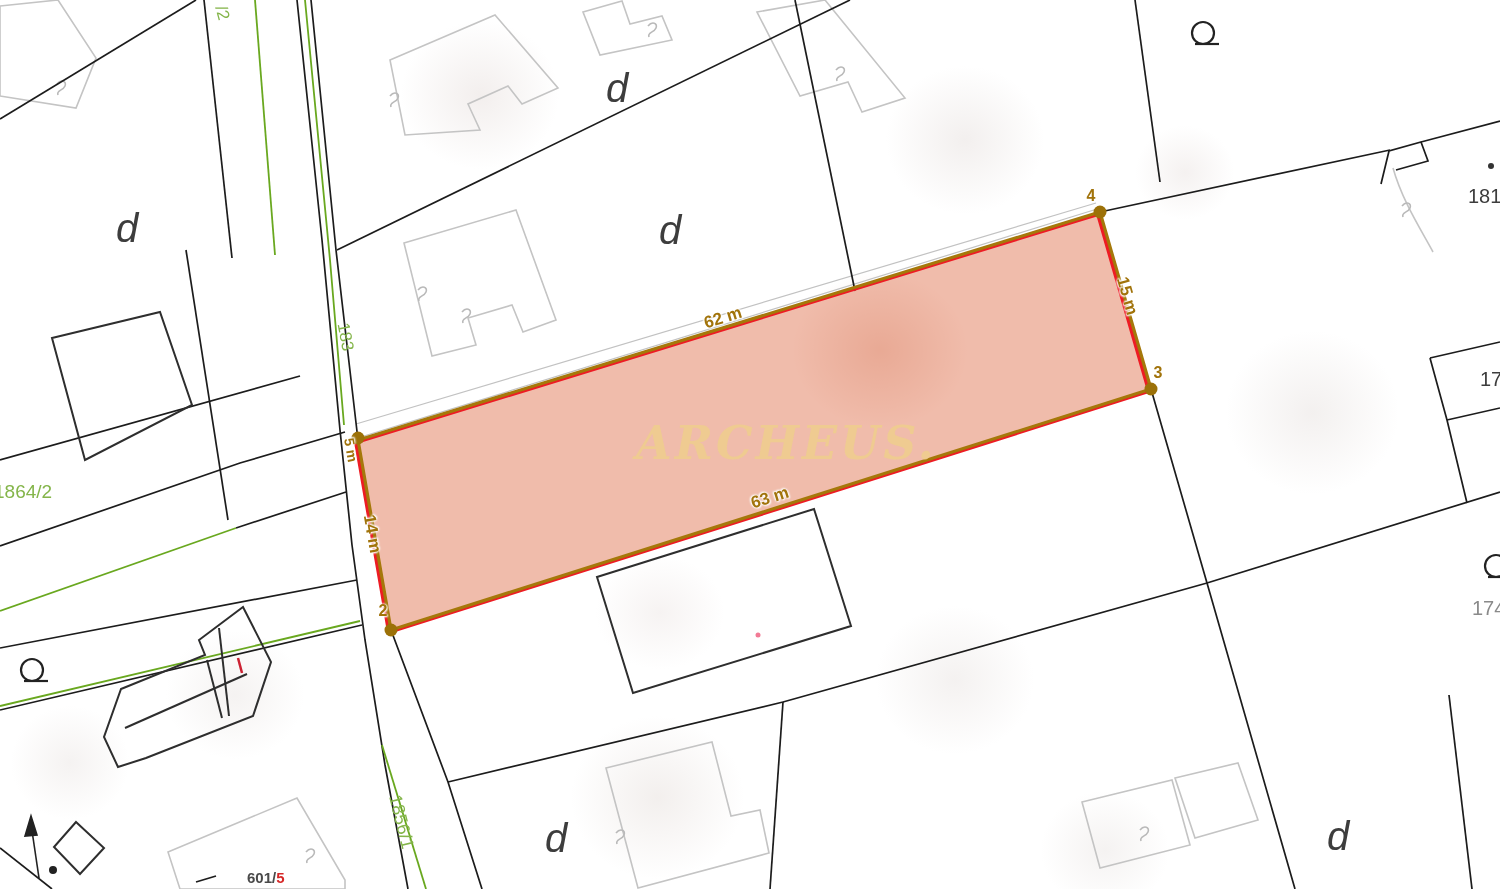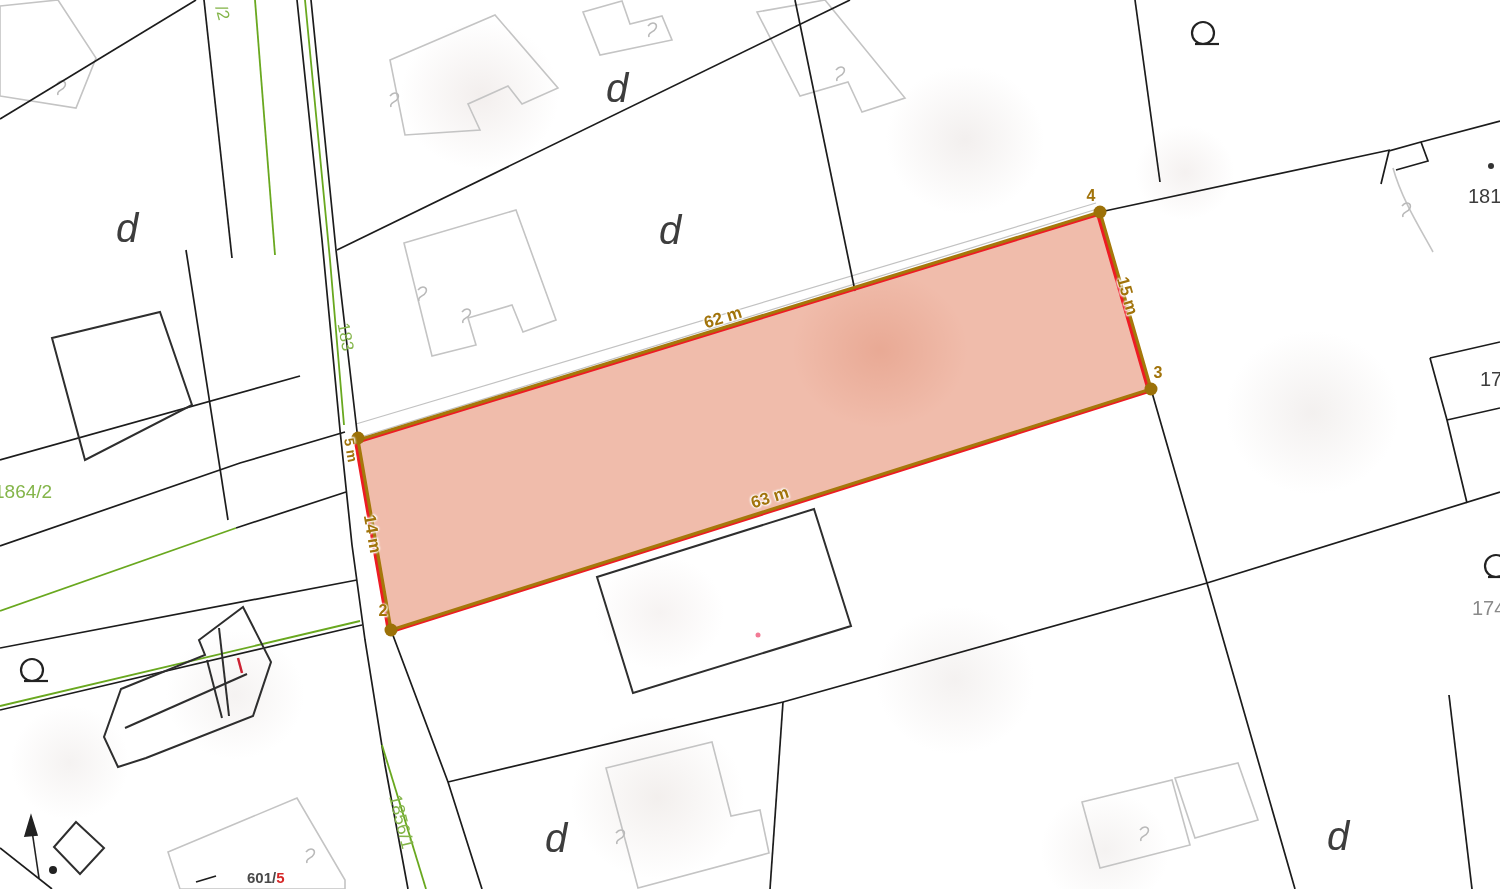--- a/index.html
+++ b/index.html
@@ -149,20 +149,21 @@
     </g>
 
     <g stroke="#222" stroke-width="1.6" fill="#222">
       <path d="M39,878 L31,824" fill="none"></path>
       <polygon points="31,816 25,836 37,835"></polygon>
       <circle cx="53" cy="870" r="3.2"></circle>
     </g>
     <circle cx="1491" cy="166" r="3" fill="#333"></circle>
   </svg>
 
+  <div class="watermark">ARCHEUS.</div>
 
   <span class="edge-label gold" style="left:723px;top:318px;transform:translate(-50%,-50%) rotate(-17deg);">62 m</span>
   <span class="edge-label gold" style="left:1127px;top:296px;transform:translate(-50%,-50%) rotate(74deg);">15 m</span>
   <span class="edge-label gold" style="left:770px;top:498px;transform:translate(-50%,-50%) rotate(-17.5deg);">63 m</span>
   <span class="edge-label gold" style="left:372px;top:534px;transform:translate(-50%,-50%) rotate(80deg);">14 m</span>
   <span class="edge-label gold" style="left:351px;top:450px;font-size:14px;transform:translate(-50%,-50%) rotate(80deg);">5 m</span>
 
   <span class="lbl vnum" style="left:1091px;top:196px;">4</span>
   <span class="lbl vnum" style="left:1158px;top:373px;">3</span>
   <span class="lbl vnum" style="left:383px;top:611px;">2</span>

